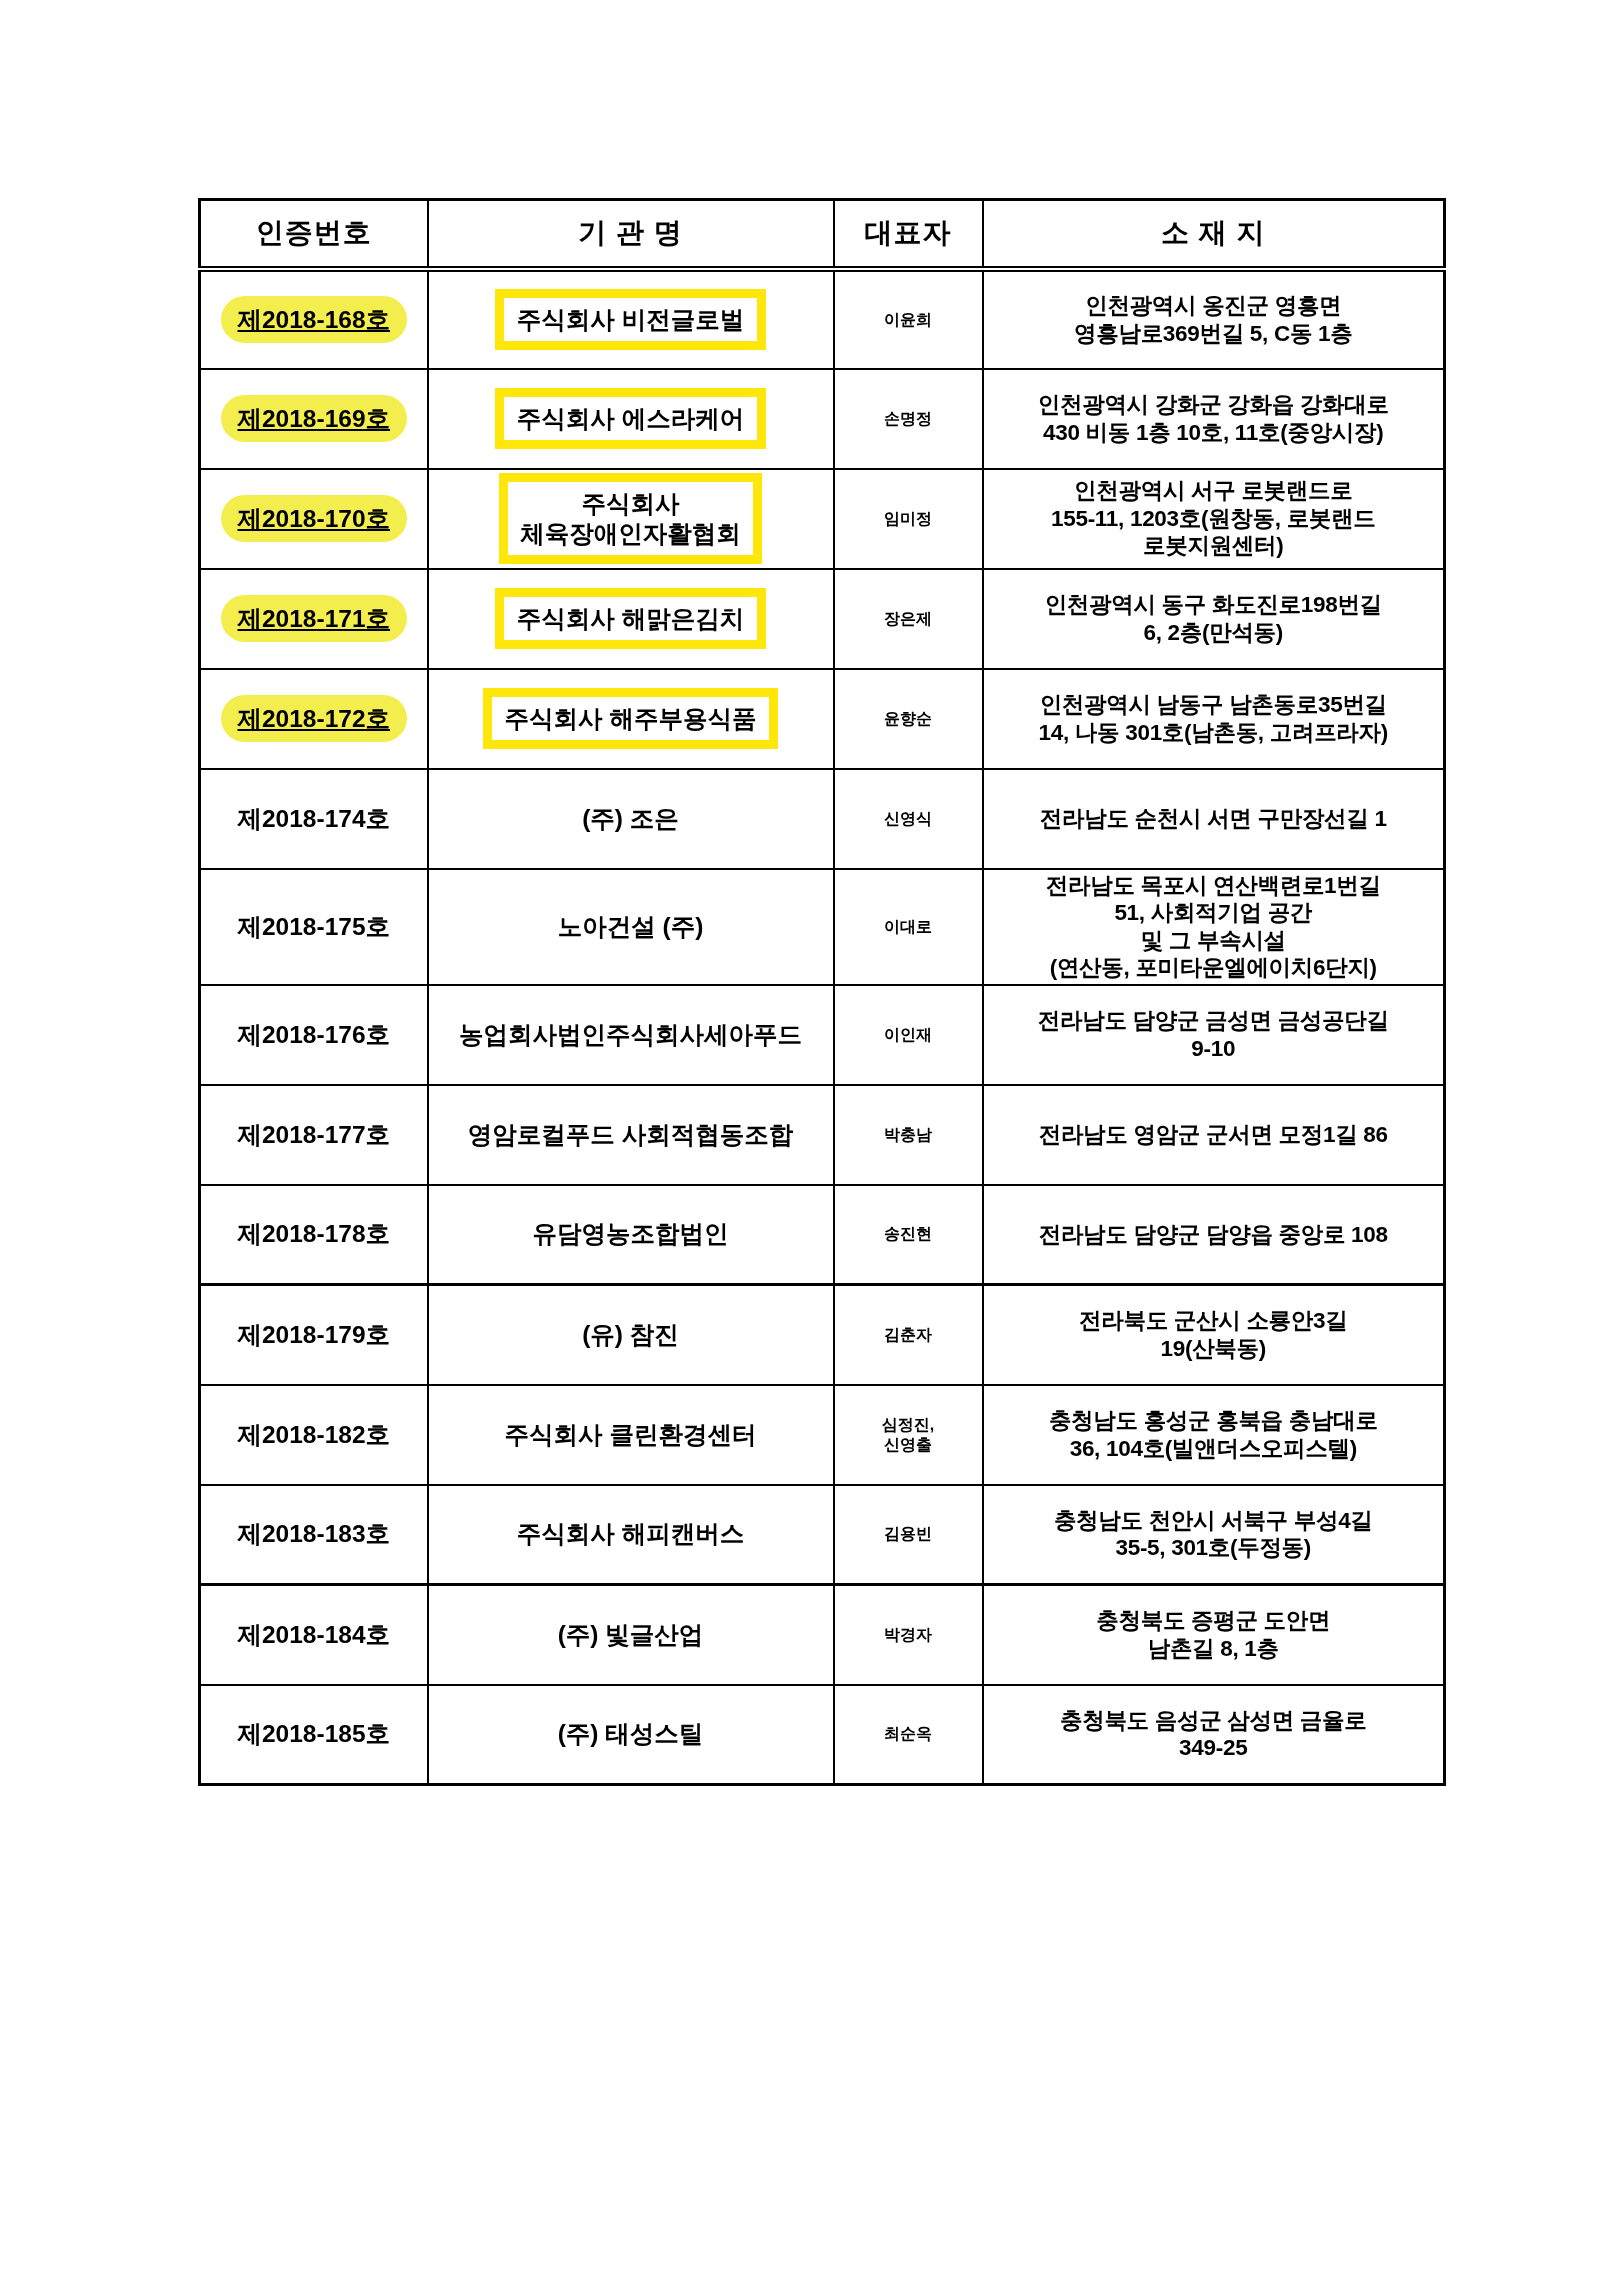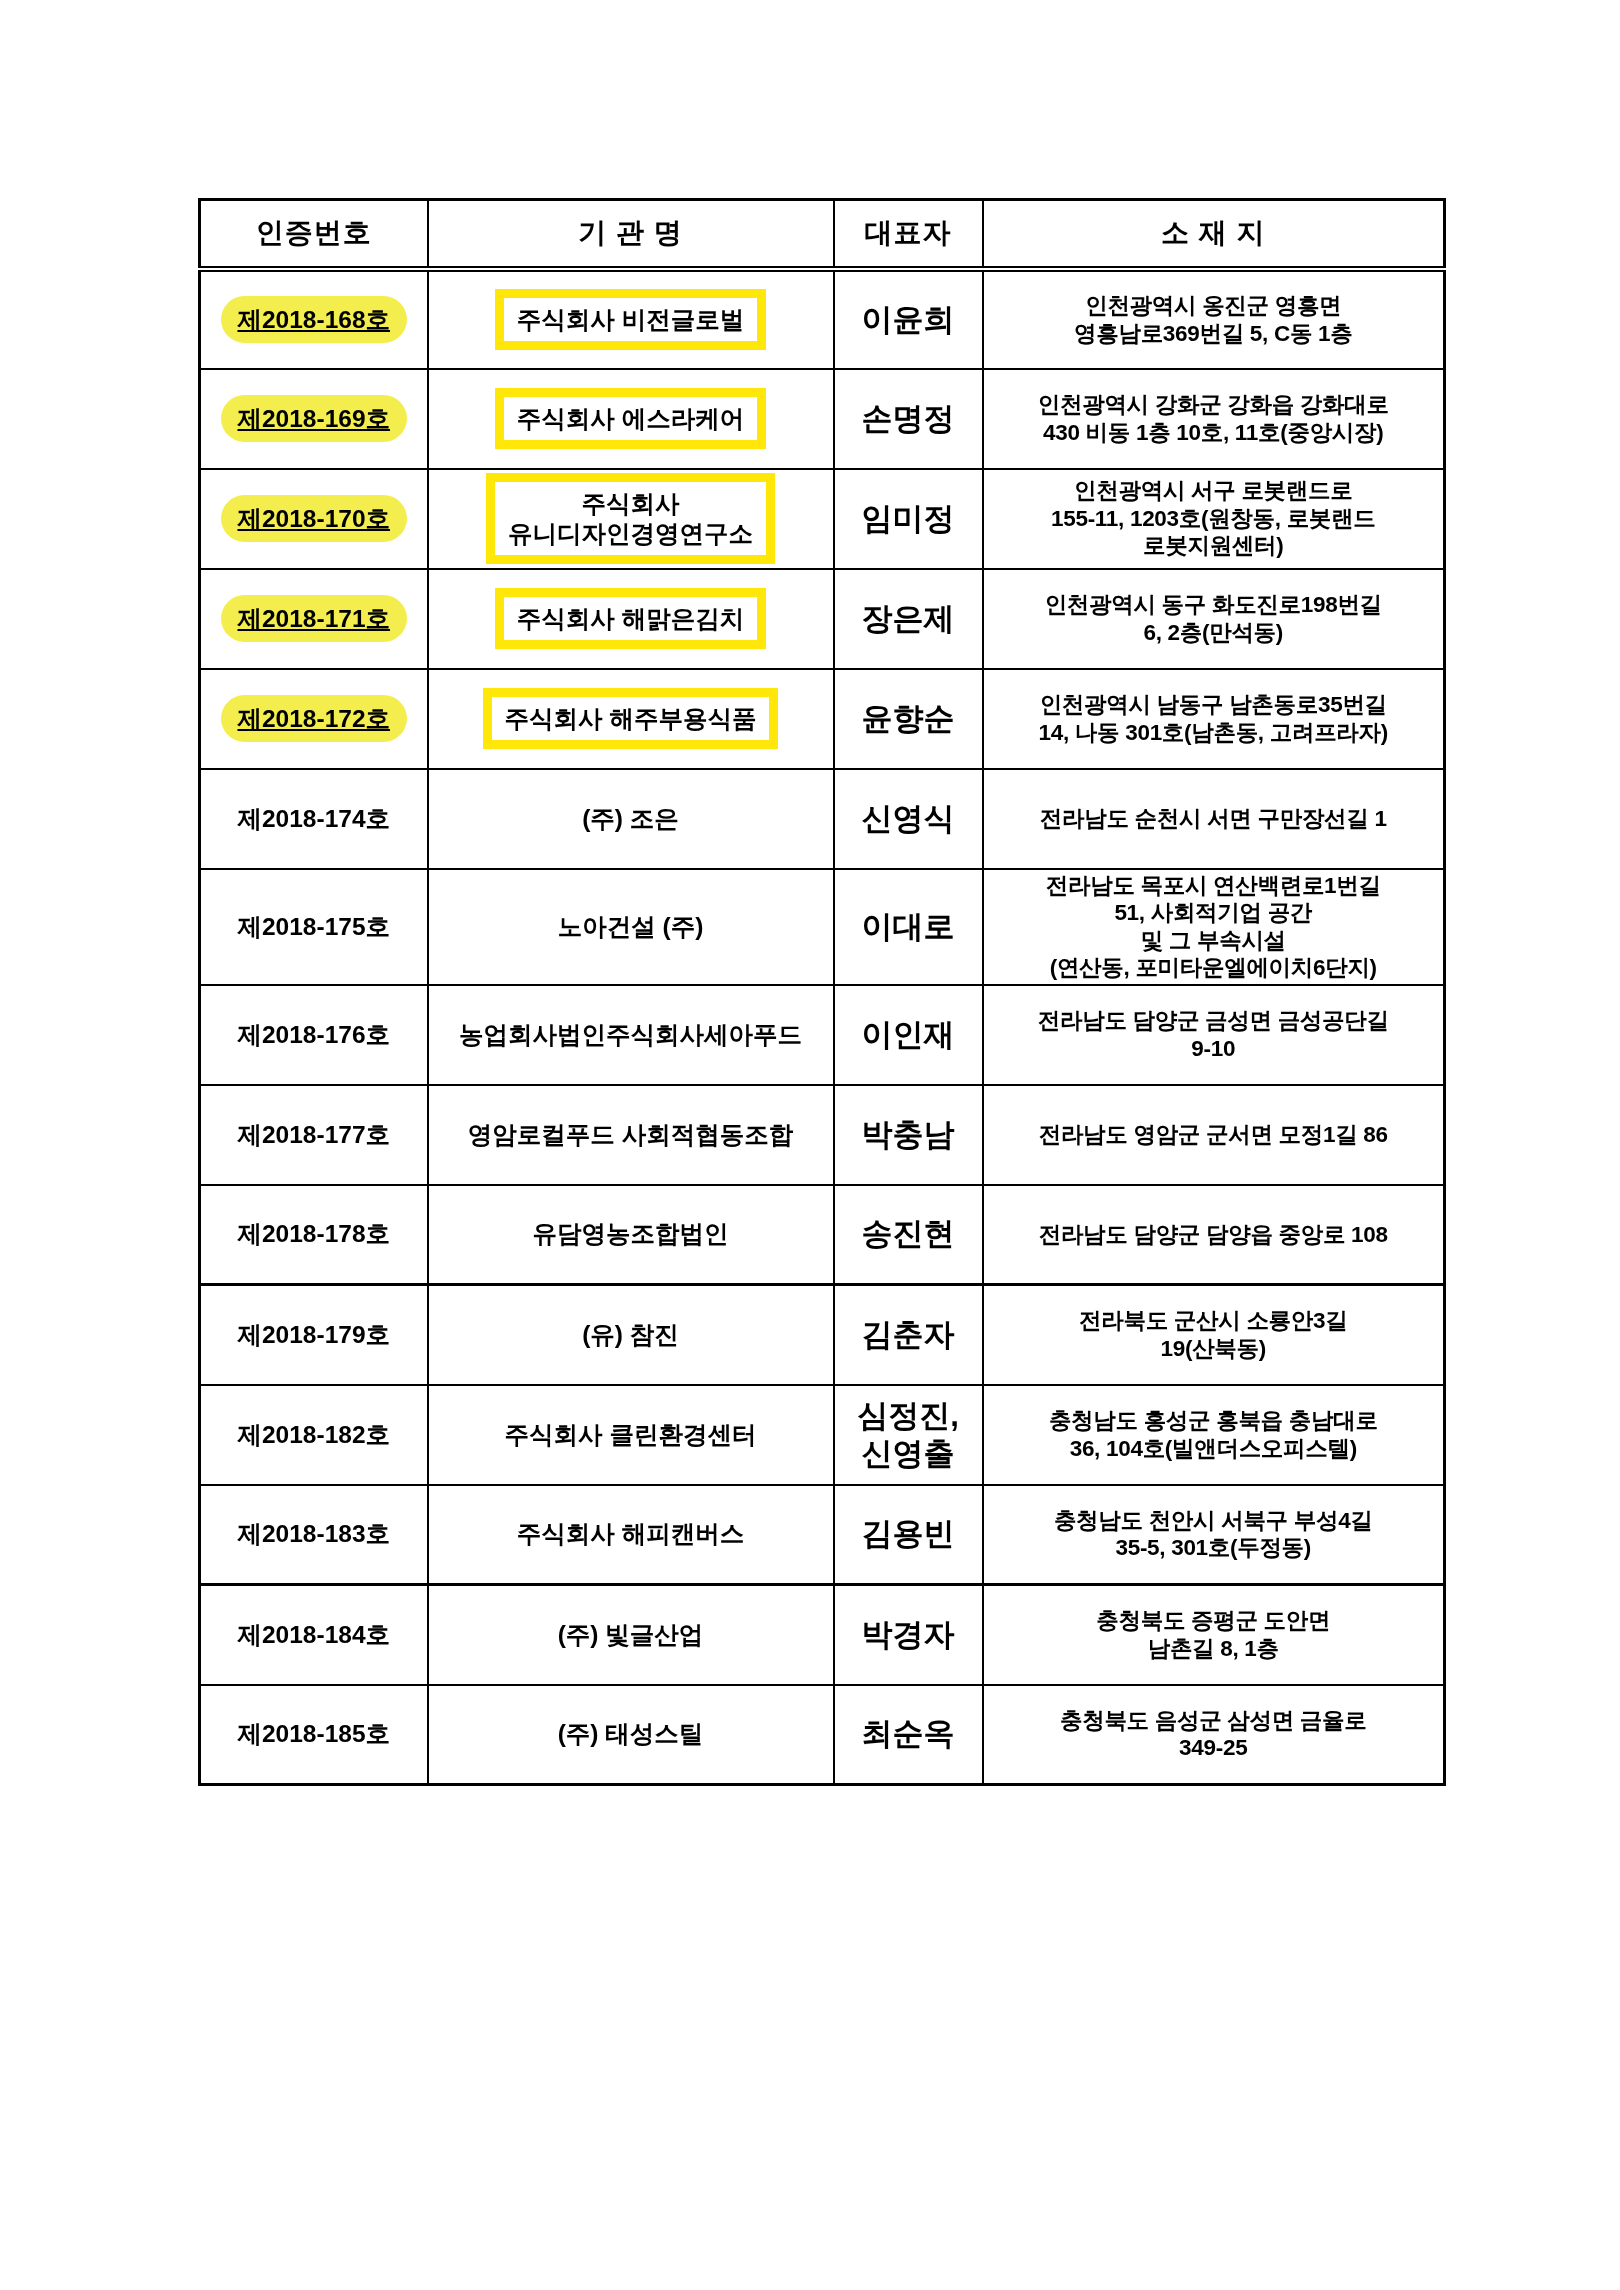--- a/index.html
+++ b/index.html
@@ -35,21 +35,21 @@
     height: 69px;
     font-size: 28px;
     letter-spacing: 1px;
     border-bottom: 6.9px double var(--line, #000);
   }
   .cert-table tbody tr { height: 100px; }
   .cert-table tbody tr.tall { height: 116px; }
   .cert-table tbody tr.thick-bottom td { border-bottom: 3.9px solid var(--line, #000); }
   .cell-no   { font-size: 24.5px; }
   .cell-org  { font-size: 24.5px; }
-  .cell-rep  { font-size: 31px; }
+  .cell-rep  { font-size: 16px; }
   .cell-addr { font-size: 22.5px; letter-spacing: -0.3px; }
   .cert-no, .org-name, .rep, .addr {
     display: inline-block;
     white-space: pre-line;
     line-height: 1.22;
     word-break: keep-all;
   }
   
   .cert-no.hl {
     background: var(--hl, #f3ee4e);
@@ -113,21 +113,21 @@
       <span class="addr">인천광역시 강화군 강화읍 강화대로
 430 비동 1층 10호, 11호(중앙시장)</span>
     </td>
   </tr>
         <tr>
     <td class="cell-no">
       <span class="cert-no hl">제2018-170호</span>
     </td>
     <td class="cell-org">
       <span class="org-name boxed">주식회사
-유니디자인경영연구소</span>
+체육장애인자활협회</span>
     </td>
     <td class="cell-rep">
       <span class="rep">임미정</span>
     </td>
     <td class="cell-addr">
       <span class="addr">인천광역시 서구 로봇랜드로
 155-11, 1203호(원창동, 로봇랜드
 로봇지원센터)</span>
     </td>
   </tr>

